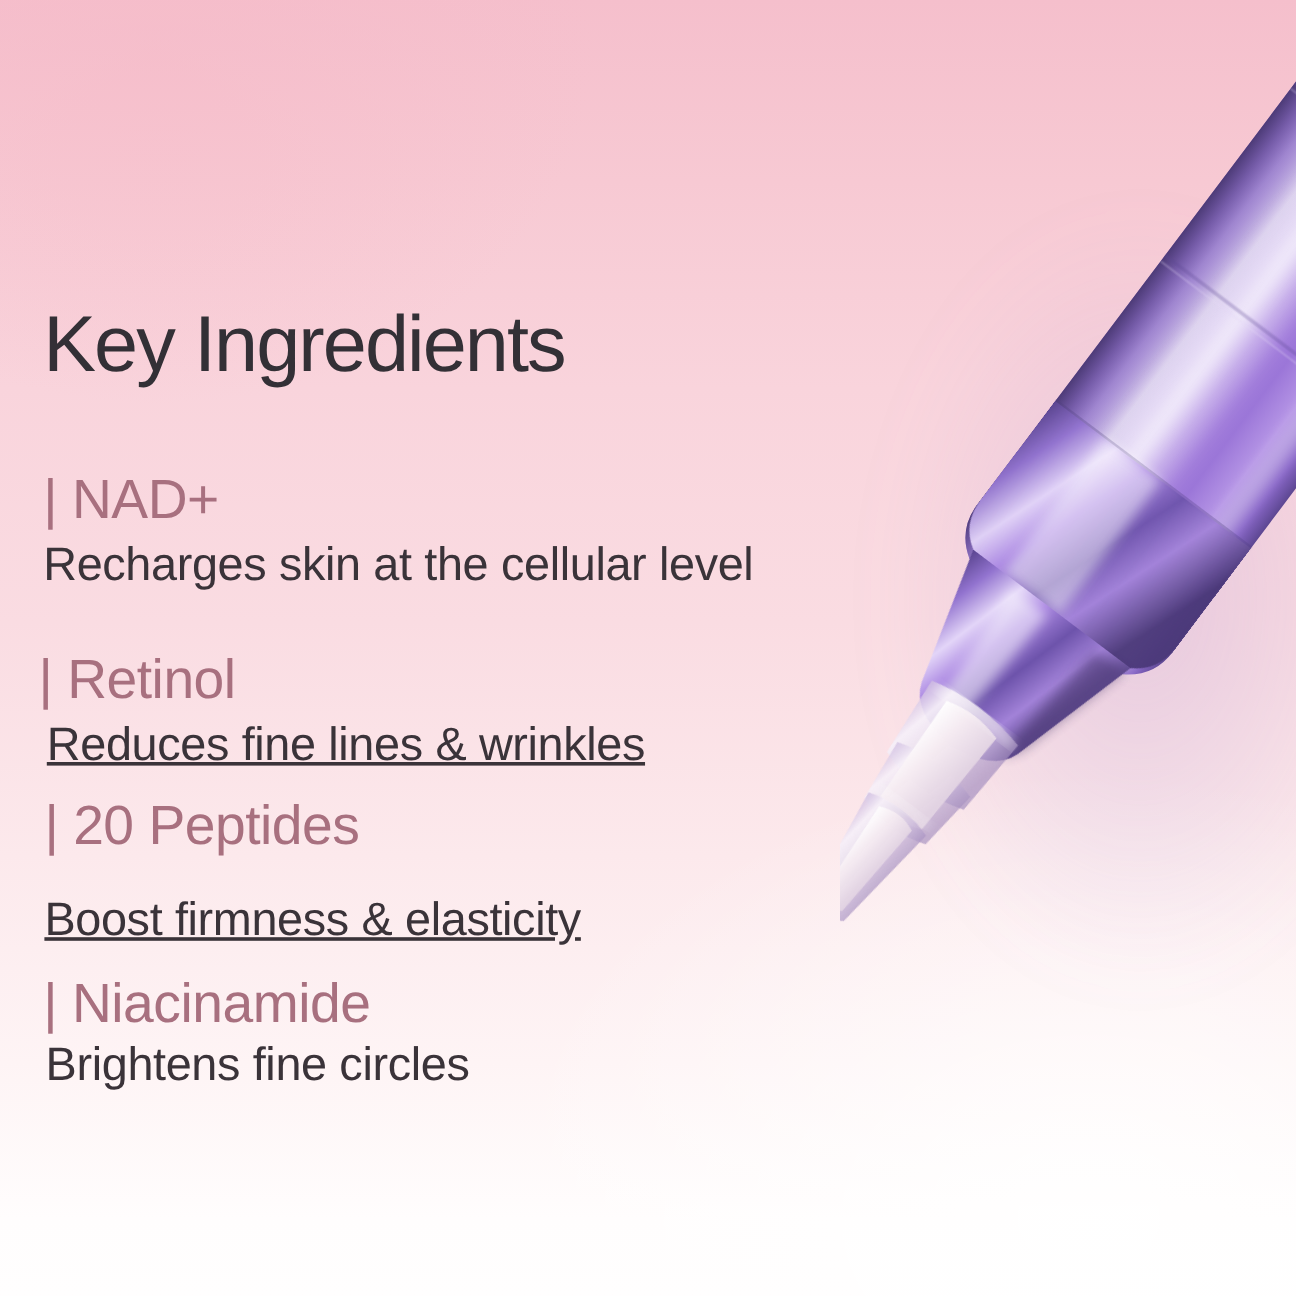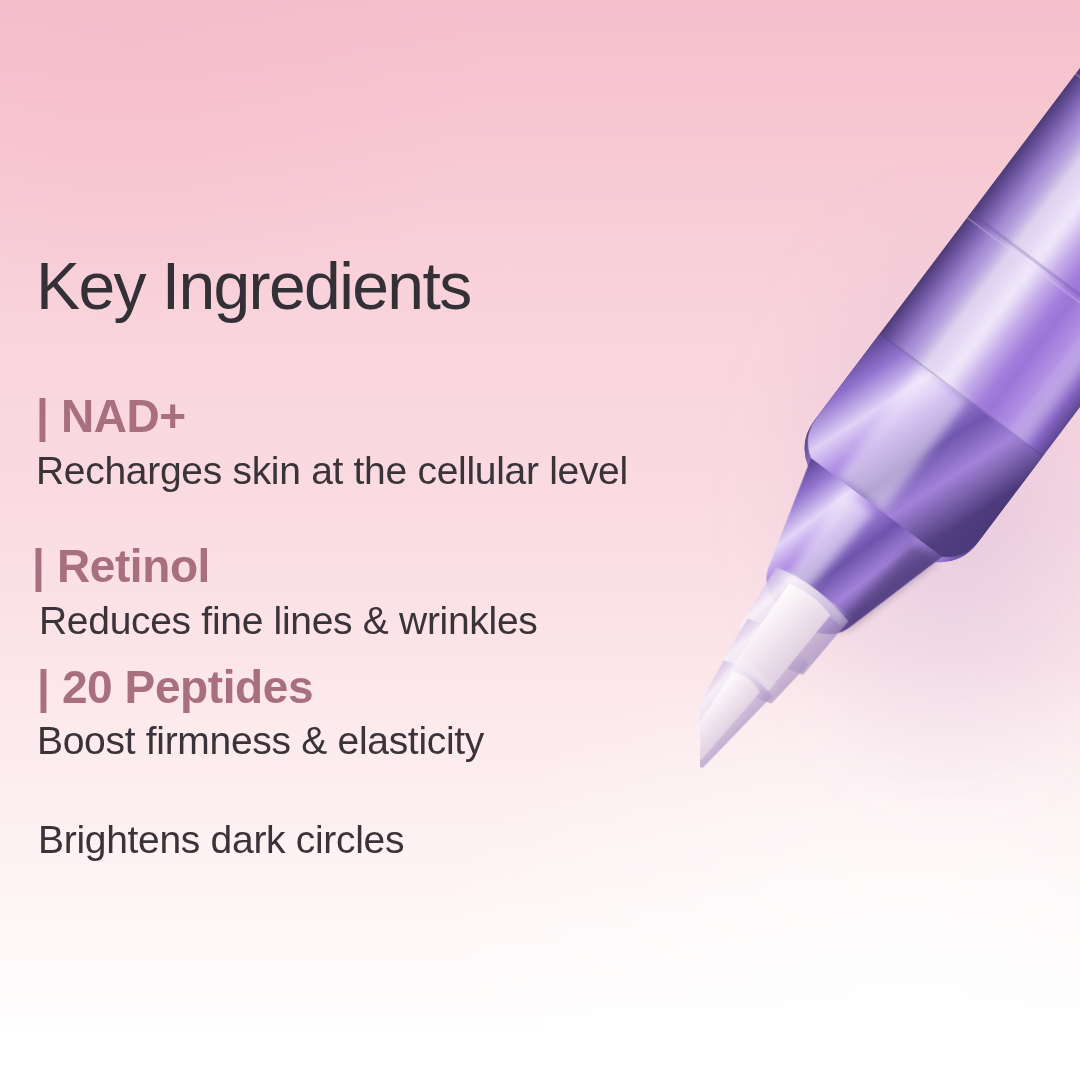--- a/index.html
+++ b/index.html
@@ -66,21 +66,21 @@
 
   .ing-block {
     position: absolute;
     left: 36px;
   }
 
   .ing-name {
     margin: 0;
     font-size: 46px;
     line-height: 1.05;
-    font-weight: 700;
+    font-weight: 400;
     letter-spacing: -0.4px;
     color: #a8707f;
     white-space: nowrap;
   }
 
   .ing-desc {
     margin: 0;
     margin-top: 8px;
     font-size: 39px;
     line-height: 1.18;
@@ -88,24 +88,24 @@
     letter-spacing: -0.3px;
     color: #3a3339;
     white-space: nowrap;
   }
 
   
   .blk-0 { top: 392px; }
   .blk-0 .ing-desc { margin-left: 0px; }
 
   .blk-1 { top: 520px; left: 32px; margin-top: 22px; }
-  .blk-1 .ing-desc { margin-left: 7px; }
+  .blk-1 .ing-desc { margin-left: 7px; text-decoration: underline; }
 
   .blk-2 { top: 663px; left: 37px; }
-  .blk-2 .ing-desc { margin-left: 0px; margin-top: 7px; }
+  .blk-2 .ing-desc { margin-left: 0px; margin-top: 33px; text-decoration: underline; }
 
   .blk-3 { top: 812px; left: 36px; }
   .blk-3 .ing-desc { margin-left: 2px; margin-top: 5px; }
 
   
   .product {
     position: absolute;
     left: 700px;
     top: -60px;
     width: 440px;
@@ -271,17 +271,18 @@
       <p class="ing-name"><span>|</span>&nbsp;<span>Retinol</span></p>
       <p class="ing-desc">Reduces fine lines &amp; wrinkles</p>
     </div>
 
     <div class="ing-block blk-2">
       <p class="ing-name"><span>|</span>&nbsp;<span>20 Peptides</span></p>
       <p class="ing-desc">Boost firmness &amp; elasticity</p>
     </div>
 
     <div class="ing-block blk-3">
-      <p class="ing-desc">Brightens dark circles</p>
+      <p class="ing-name"><span>|</span>&nbsp;<span>Niacinamide</span></p>
+      <p class="ing-desc">Brightens fine circles</p>
     </div>
 
   </div>
 </div>
 
 </body></html>

